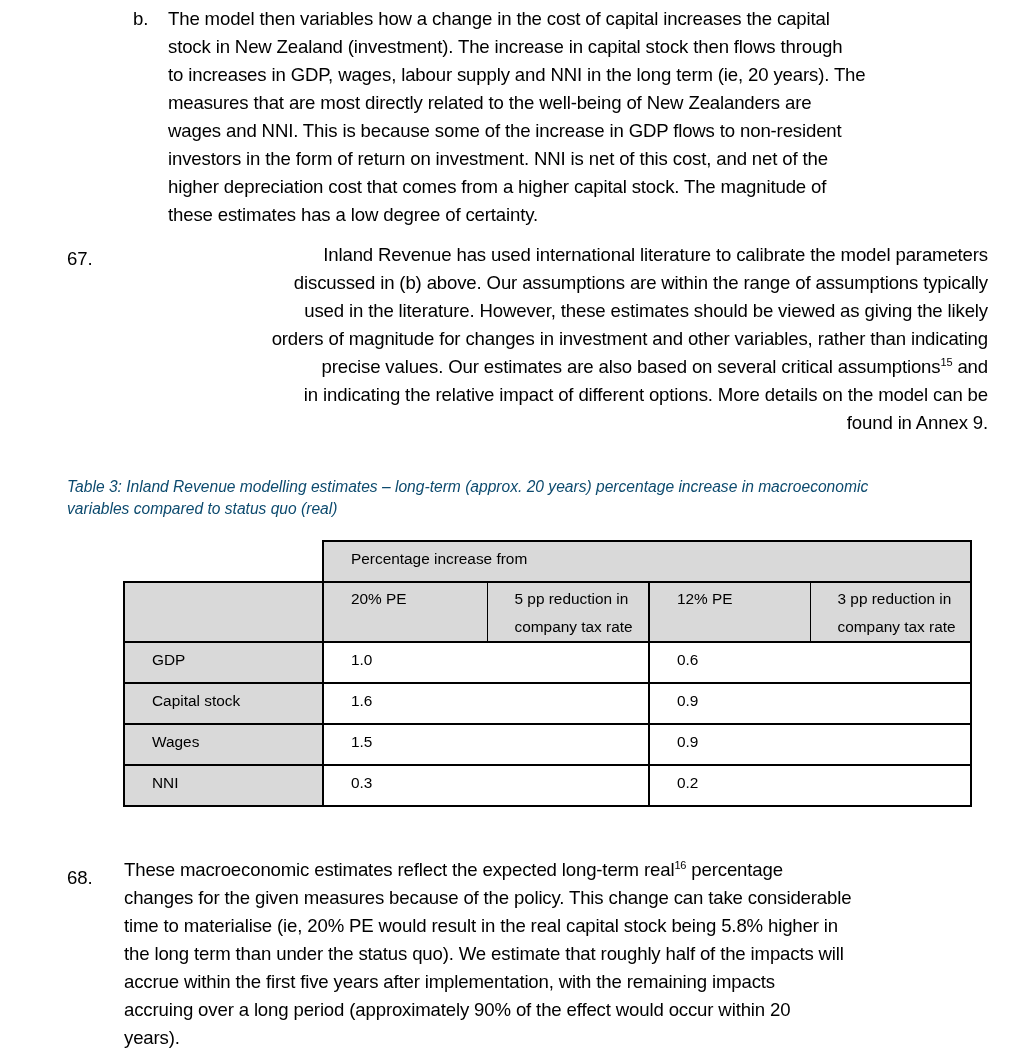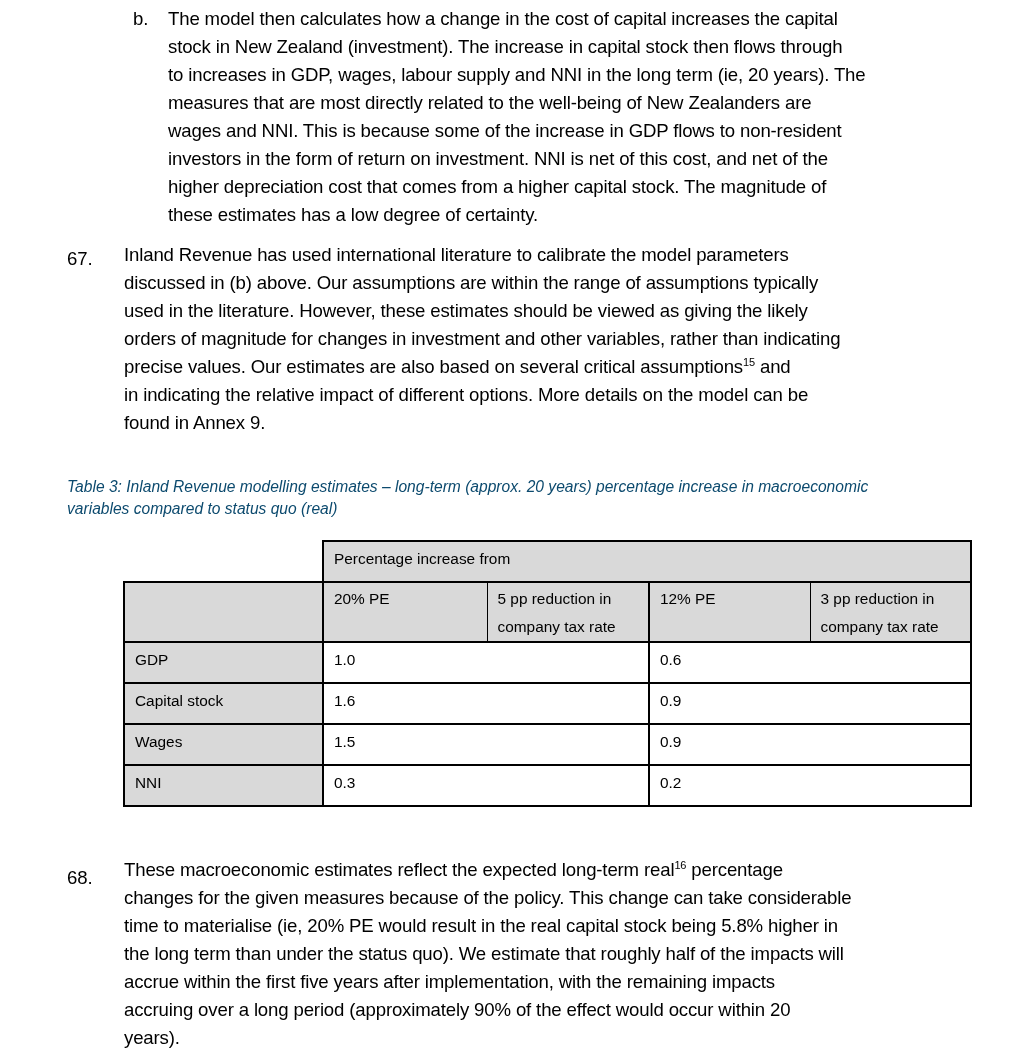--- a/index.html
+++ b/index.html
@@ -6,50 +6,50 @@
   body { width: 1009px; height: 1060px; position: relative; overflow: hidden;
          font-family: "Liberation Sans", sans-serif; color: #000; }
   .para { position: absolute; font-size: 18.6px; line-height: 28px; letter-spacing: -0.15px; }
   .para .num { position: absolute; }
   .para .body { position: absolute; }
   sup { font-size: 11px; line-height: 0; vertical-align: super; }
   .caption { position: absolute; left: 67px; top: 476px; width: 920px;
              font-size: 15.6px; line-height: 22px; font-style: italic; color: #0c4a6e; }
   table.t3 { position: absolute; left: 123px; top: 540px; border-collapse: collapse;
              font-size: 15.4px; table-layout: fixed; }
-  table.t3 td { border: 2px solid #000; vertical-align: top; padding: 7px 9px 0 10px;
+  table.t3 td { border: 2px solid #000; vertical-align: top; padding: 7px 9px 0 27px;
                 box-sizing: border-box; line-height: 28px; }
   table.t3 td.blank { border: none; background: #fff; }
   table.t3 td.gray { background: #d9d9d9; }
   table.t3 td.thin-left { border-left: 1px solid #000; }
   table.t3 td.thin-right { border-right: 1px solid #000; }
   table.t3 tr.r-top td { height: 41px; padding-top: 3px; }
   table.t3 tr.r-hdr td { height: 50px; padding-top: 2px; }
   table.t3 tr.r-data td { height: 41px; padding-top: 3px; }
 </style>
 </head>
 <body>
 
 <div class="para" style="left:0; top:5px; width:1009px;">
   <span class="num" style="left:133px; top:0;">b.</span>
   <div class="body" style="left:168px; top:0; width:830px;">
-    <div>The model then calculates how a change in the cost of capital increases the capital</div>
+    <div>The model then variables how a change in the cost of capital increases the capital</div>
     <div>stock in New Zealand (investment). The increase in capital stock then flows through</div>
     <div>to increases in GDP, wages, labour supply and NNI in the long term (ie, 20 years). The</div>
     <div>measures that are most directly related to the well-being of New Zealanders are</div>
     <div>wages and NNI. This is because some of the increase in GDP flows to non-resident</div>
     <div>investors in the form of return on investment. NNI is net of this cost, and net of the</div>
     <div>higher depreciation cost that comes from a higher capital stock. The magnitude of</div>
     <div>these estimates has a low degree of certainty.</div>
   </div>
 </div>
 
 <div class="para" style="left:0; top:241px; width:1009px;">
   <span class="num" style="left:67px; top:4px;">67.</span>
-  <div class="body" style="left:124px; top:0; width:880px;">
+  <div class="body" style="left:108px; top:0; width:880px;text-align:right;">
     <div>Inland Revenue has used international literature to calibrate the model parameters</div>
     <div>discussed in (b) above. Our assumptions are within the range of assumptions typically</div>
     <div>used in the literature. However, these estimates should be viewed as giving the likely</div>
     <div>orders of magnitude for changes in investment and other variables, rather than indicating</div>
     <div><span>precise values. Our estimates are also based on several critical assumptions</span><sup>15</sup><span> and</span></div>
     <div>in indicating the relative impact of different options. More details on the model can be</div>
     <div>found in Annex 9.</div>
   </div>
 </div>
 

